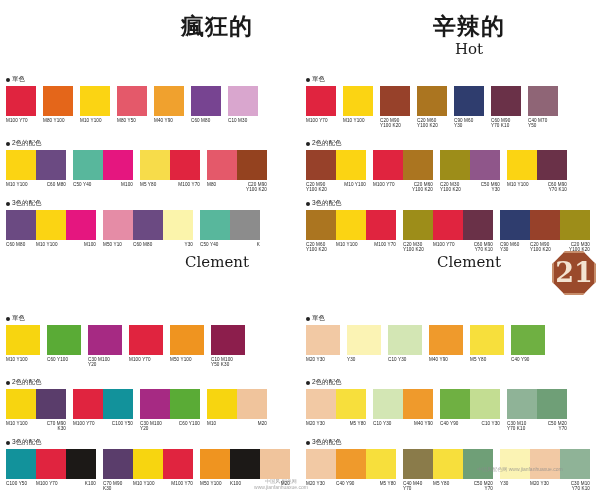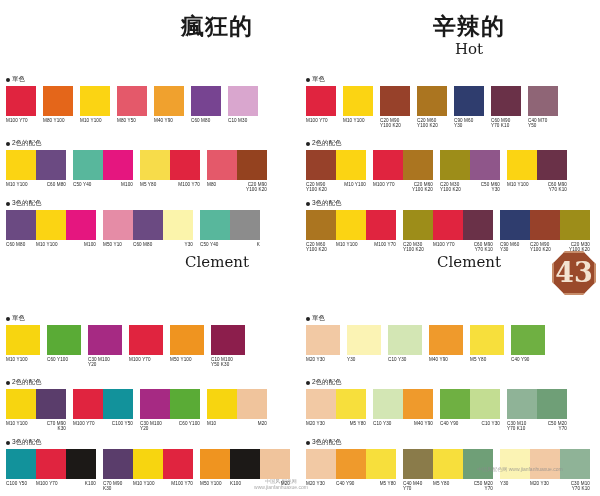--- a/index.html
+++ b/index.html
@@ -541,21 +541,21 @@
             </div>
           </div>
         </div>
       </div>
     </div>
     <div class="quadrant q-br">
       <div class="heading with-badge">
         <div class="h-en">Clement</div>
       </div>
       <div class="badge">
-        <i>43</i>
+        <i>21</i>
       </div>
       <div class="section" style="top: 66px;">
         <div class="sec-label"><span class="dot"></span><span class="txt">單色</span></div>
         <div class="row">
           <div class="group">
             <div class="sw-line">
               <div class="sw" title="M20 Y30" style="width: 34px; background: rgb(242, 201, 164);"></div>
             </div>
             <div class="lbl-line">
               <div class="lbl" style="width: 34px;">M20 Y30</div>

